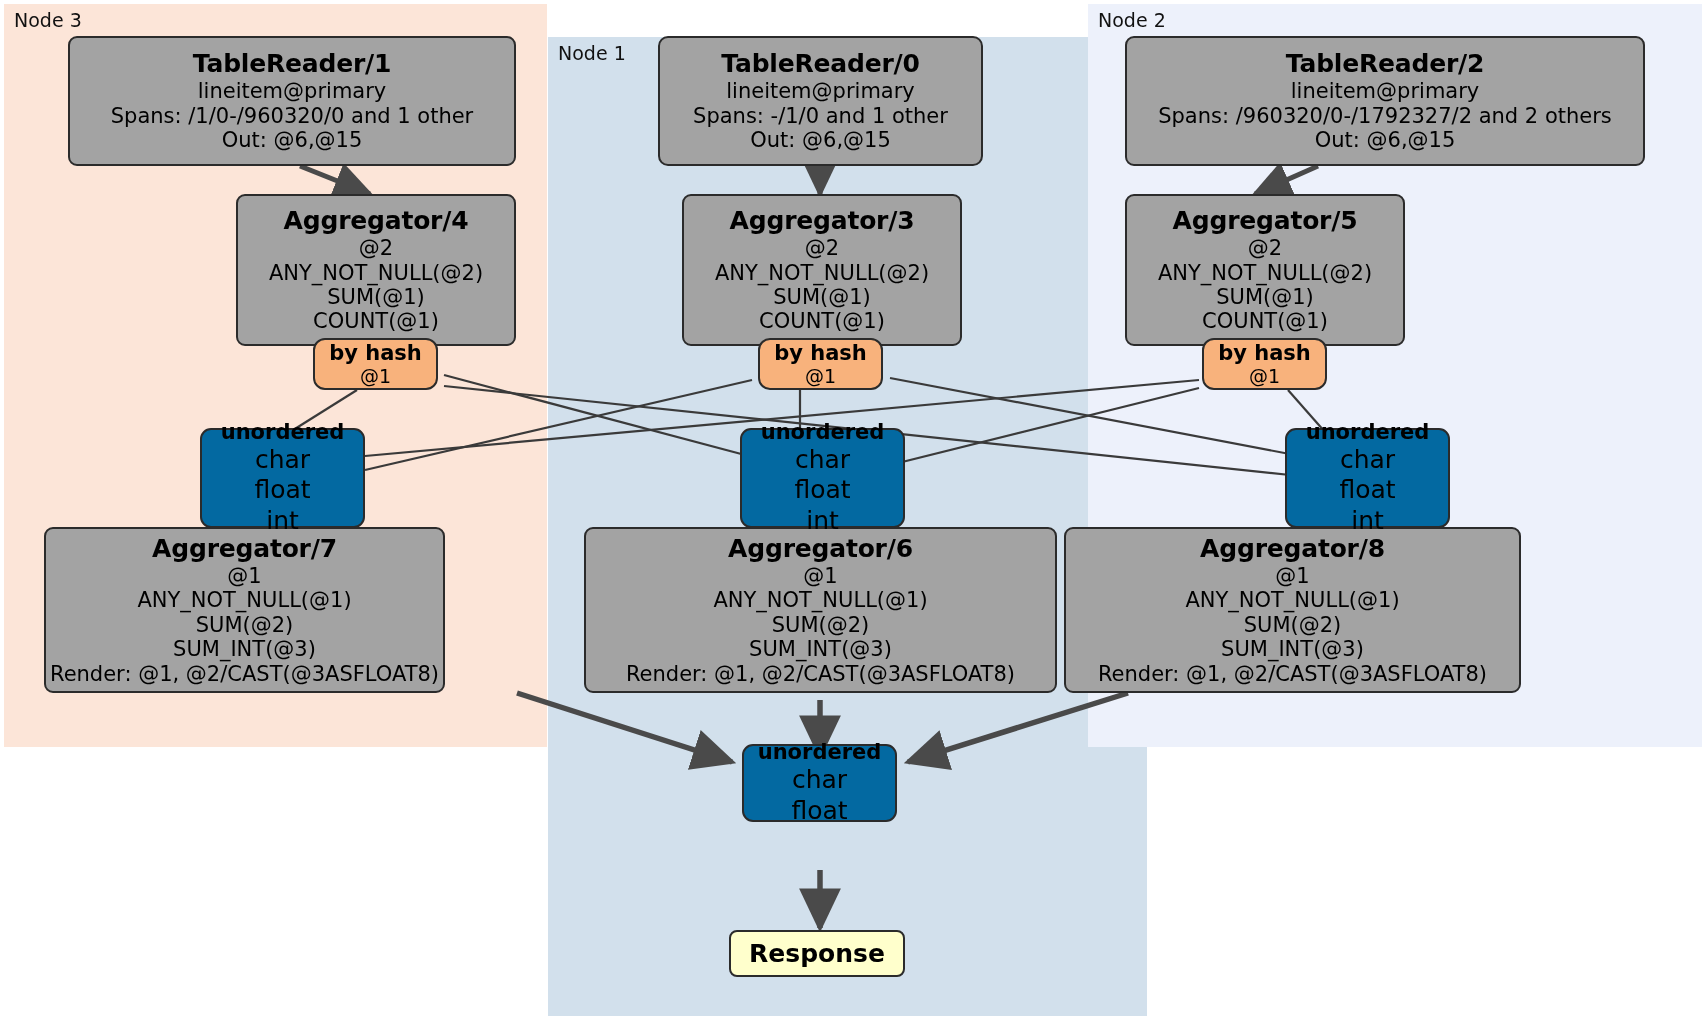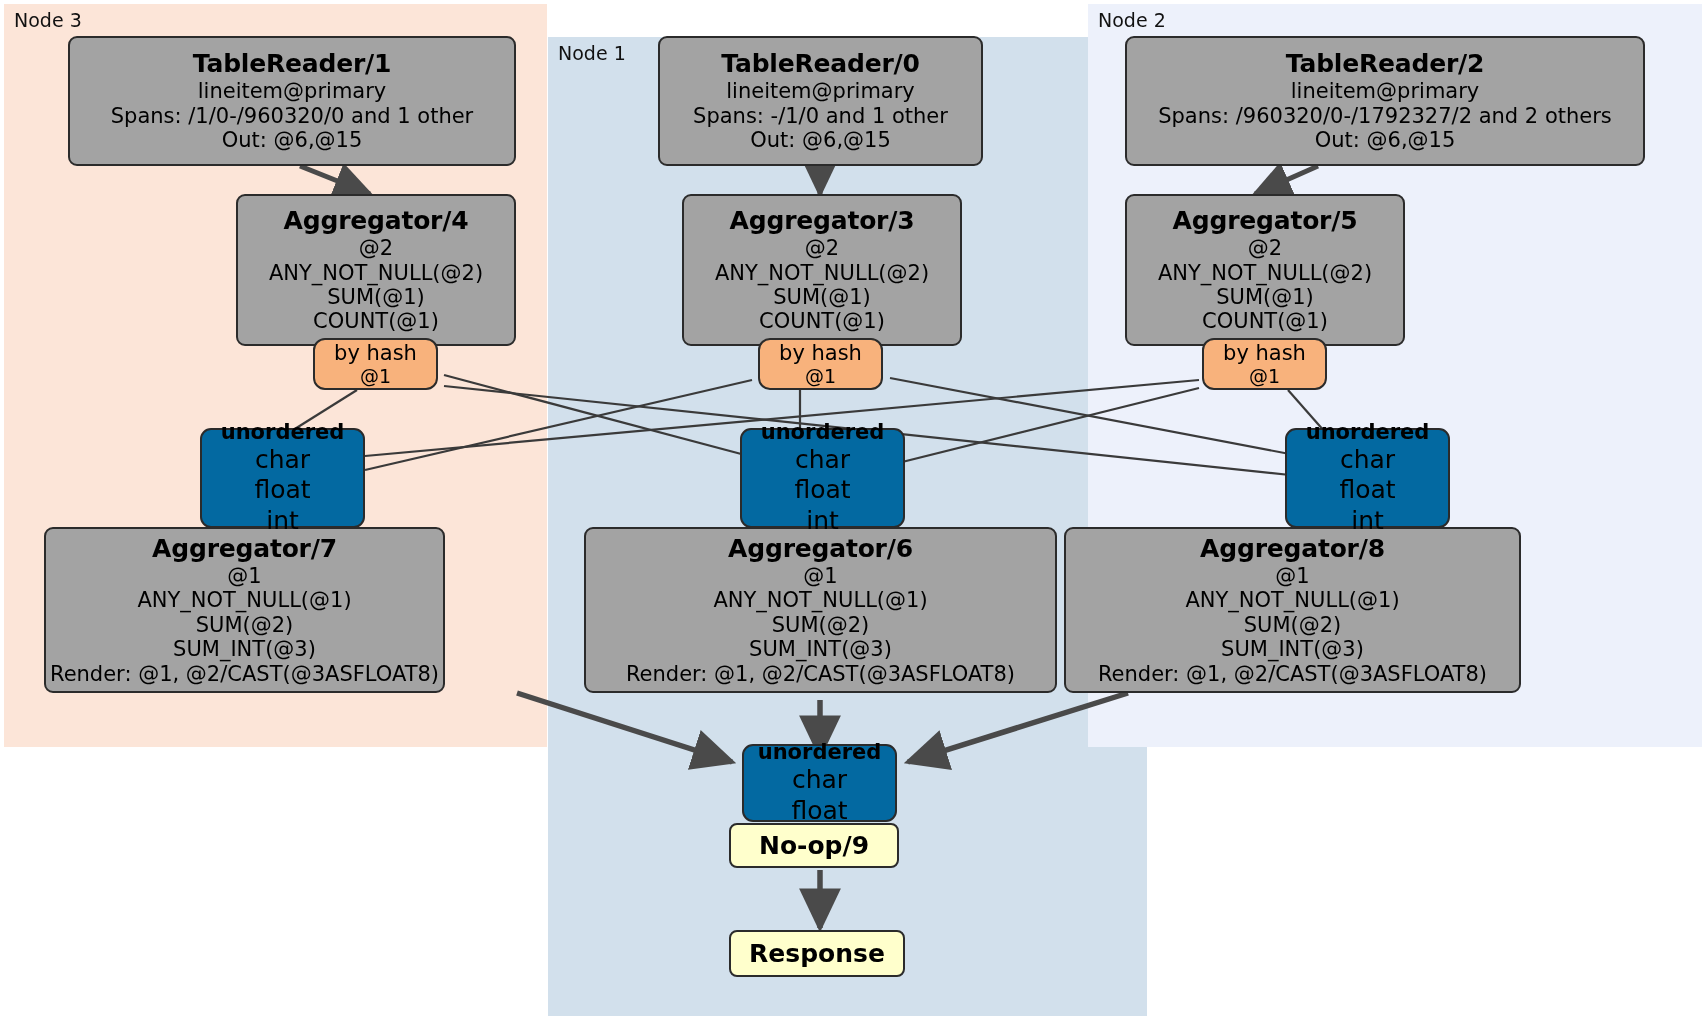--- a/index.html
+++ b/index.html
@@ -73,21 +73,21 @@
   }
 
   .router {
     background: #f8b27c;
     border: 2px solid #2b2b2b;
     border-radius: 12px;
     color: #000000;
     padding: 2px 12px;
   }
   .router .ttl {
-    font-weight: normal;
+    font-weight: bold;
     font-size: 21px;
   }
   .router .ln {
     font-size: 19px;
   }
 
   .sync {
     background: #0369a1;
     border: 2px solid #2b2b2b;
     border-radius: 11px;
@@ -168,21 +168,21 @@
     <path d="M820,870 L820,928" stroke="#4a4a4a" stroke-width="5.5" fill="none" marker-end="url(#arrThick)"></path>
   </svg>
 
   <div class="box proc layer-proc" style="left:68px; top:36px; width:448px; height:130px;">
     <div class="ttl">TableReader/1</div>
     <div class="ln">lineitem@primary</div>
     <div class="ln">Spans: /1/0-/960320/0 and 1 other</div>
     <div class="ln">Out: @6,@15</div>
   </div>
 
-  <div class="box proc layer-proc" style="left:658px; top:36px; width:325px; height:130px;">
+  <div class="box proc layer-proc" style="left:658px; top:36px; width:325px; height:130px;border-radius:10px;">
     <div class="ttl">TableReader/0</div>
     <div class="ln">lineitem@primary</div>
     <div class="ln">Spans: -/1/0 and 1 other</div>
     <div class="ln">Out: @6,@15</div>
   </div>
 
   <div class="box proc layer-proc" style="left:1125px; top:36px; width:520px; height:130px;">
     <div class="ttl">TableReader/2</div>
     <div class="ln">lineitem@primary</div>
     <div class="ln">Spans: /960320/0-/1792327/2 and 2 others</div>
@@ -275,21 +275,18 @@
     <div class="ln">SUM_INT(@3)</div>
     <div class="ln">Render: @1, @2/CAST(@3ASFLOAT8)</div>
   </div>
 
   <div class="box sync layer-sync" style="left:742px; top:744px; width:155px; height:78px;">
     <div class="ttl">unordered</div>
     <div class="ln">char</div>
     <div class="ln">float</div>
   </div>
 
-  <div class="box noop layer-proc" style="left:729px; top:823px; width:170px; height:45px;">
-    <div class="ttl">No-op/9</div>
-  </div>
 
   <div class="box response layer-proc" style="left:729px; top:930px; width:176px; height:47px;">
     <div class="ttl">Response</div>
   </div>
 
 </div>
 
 </body></html>

